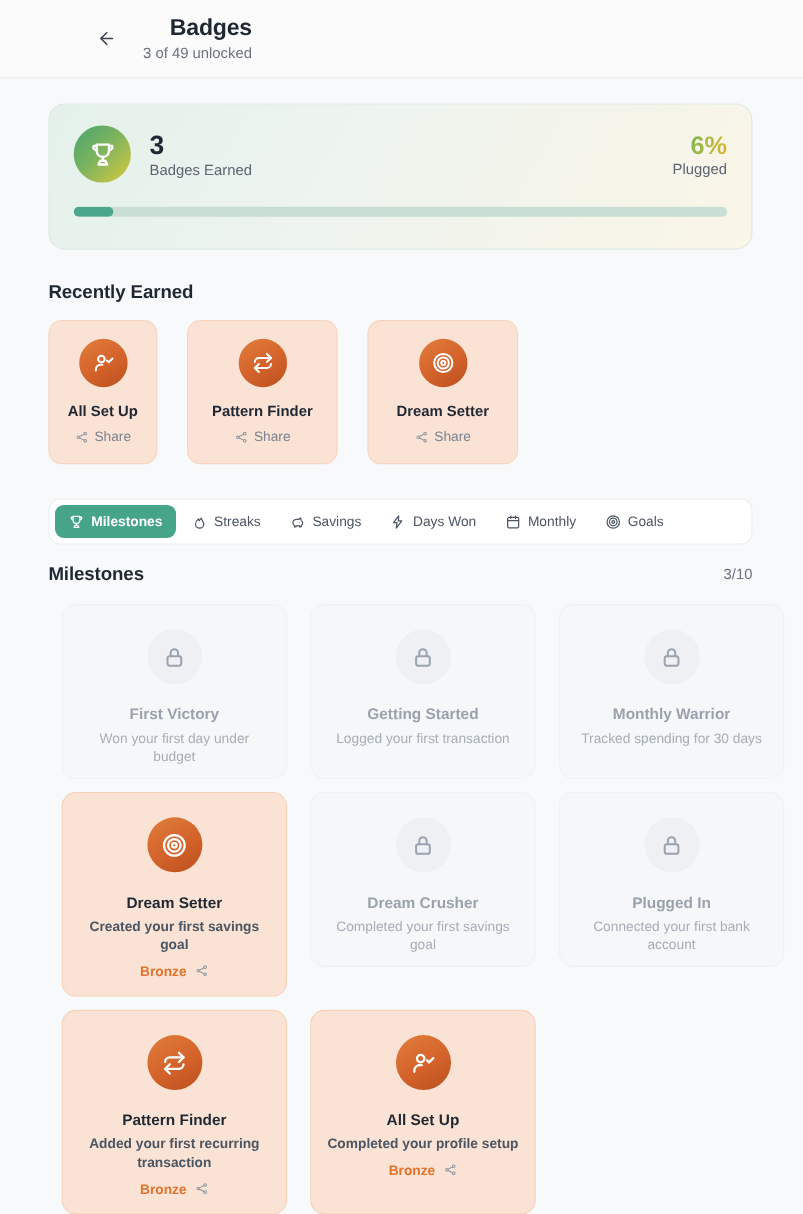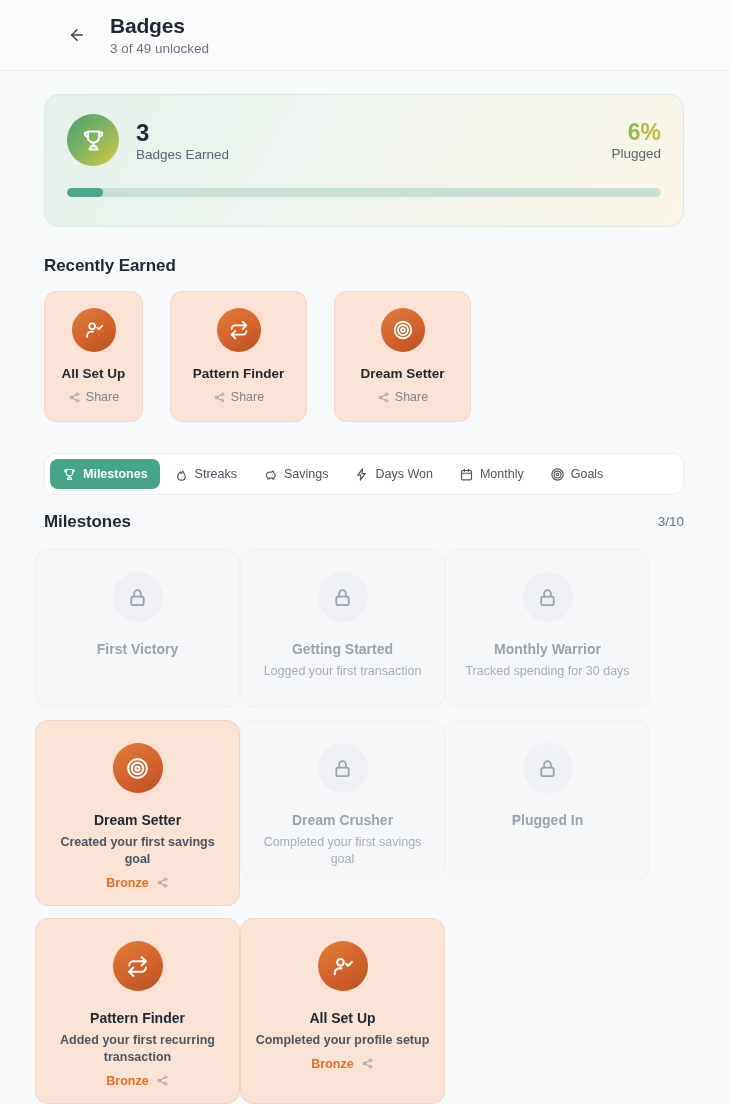--- a/index.html
+++ b/index.html
@@ -9,21 +9,21 @@
     font-family: "Liberation Sans", sans-serif;
     -webkit-font-smoothing: antialiased;
     overflow: hidden;
   }
   .page { width: 730px; height: 1104px; position: relative; background: #f8f9fa; }
 
   
   .header {
     height: 71px; background: #fbfbfc;
     border-bottom: 1px solid #ebedef;
-    display: flex; align-items: center; padding: 0 20px;
+    display: flex; align-items: center; padding: 0 40px; text-align: right;
   }
   .back-btn {
     width: 34px; height: 34px; margin-left: 40px; margin-right: 16px;
     display: flex; align-items: center; justify-content: center;
     color: #3d4451; cursor: pointer; flex: none;
   }
   .header-titles { display: flex; flex-direction: column; justify-content: center; }
   .page-title { font-size: 21px; font-weight: bold; color: #1f2733; letter-spacing: -0.2px; line-height: 25px; }
   .page-sub { font-size: 13.5px; color: #6b7280; margin-top: 3px; line-height: 16px; }
 
@@ -90,22 +90,22 @@
     color: #4b5563; cursor: pointer; white-space: nowrap;
   }
   .tab.active { background: #46a588; color: #ffffff; font-weight: bold; }
   .tab .ti { display: flex; align-items: center; }
 
   
   #ms-title { top: 512px; }
   .ms-count { position: absolute; right: 46px; top: 514px; font-size: 13.5px; color: #6b7280; }
 
   .grid {
-    position: absolute; left: 35px; top: 549px; width: 640px;
-    display: grid; grid-template-columns: repeat(3, 205px); gap: 12px 0;
+    position: absolute; left: 56px; top: 549px; width: 640px;
+    display: grid; grid-template-columns: repeat(3, 205px); gap: 12px 21px;
   }
   .bcard {
     border-radius: 13px; padding: 22px 14px 14px 14px;
     display: flex; flex-direction: column; align-items: center; text-align: center;
   }
   .bcard.locked { background: #f6f7f8; border: 1px solid #f0f1f3; height: 159px; }
   .bcard.unlocked { background: #fae3d4; border: 1px solid #f5d2ba; height: 186px; }
   .lock-circle {
     width: 50px; height: 50px; border-radius: 50%;
     background: #eef0f4; display: flex; align-items: center; justify-content: center; flex: none;
@@ -294,20 +294,21 @@
   <div class="ms-count">3/10</div>
   <div class="grid" id="badge-grid">
       <div class="bcard locked">
         <div class="lock-circle">
           <svg width="23" height="23" viewBox="0 0 24 24" fill="none" stroke="#9aa3b0" stroke-width="1.9" stroke-linecap="round" stroke-linejoin="round">
             <rect x="5.5" y="11" width="13" height="9" rx="2"></rect>
             <path d="M8.5 11V7.8a3.5 3.5 0 0 1 7 0V11"></path>
           </svg>
         </div>
         <div class="bname">First Victory</div>
+        <div class="bdesc">Won your first day under budget</div>
       </div>
       <div class="bcard locked">
         <div class="lock-circle">
           <svg width="23" height="23" viewBox="0 0 24 24" fill="none" stroke="#9aa3b0" stroke-width="1.9" stroke-linecap="round" stroke-linejoin="round">
             <rect x="5.5" y="11" width="13" height="9" rx="2"></rect>
             <path d="M8.5 11V7.8a3.5 3.5 0 0 1 7 0V11"></path>
           </svg>
         </div>
         <div class="bname">Getting Started</div>
         <div class="bdesc">Logged your first transaction</div>
@@ -356,20 +357,21 @@
         <div class="bdesc">Completed your first savings goal</div>
       </div>
       <div class="bcard locked">
         <div class="lock-circle">
           <svg width="23" height="23" viewBox="0 0 24 24" fill="none" stroke="#9aa3b0" stroke-width="1.9" stroke-linecap="round" stroke-linejoin="round">
             <rect x="5.5" y="11" width="13" height="9" rx="2"></rect>
             <path d="M8.5 11V7.8a3.5 3.5 0 0 1 7 0V11"></path>
           </svg>
         </div>
         <div class="bname">Plugged In</div>
+        <div class="bdesc">Connected your first bank account</div>
       </div>
       <div class="bcard unlocked">
         <div class="badge-circle">
           <svg width="25" height="25" viewBox="0 0 24 24" fill="none" stroke="#ffffff" stroke-width="2" stroke-linecap="round" stroke-linejoin="round">
             <polyline points="16 3 20 7 16 11"></polyline>
             <path d="M20 7H8a4 4 0 0 0-4 4"></path>
             <polyline points="8 21 4 17 8 13"></polyline>
             <path d="M4 17h12a4 4 0 0 0 4-4"></path>
           </svg>
         </div>

